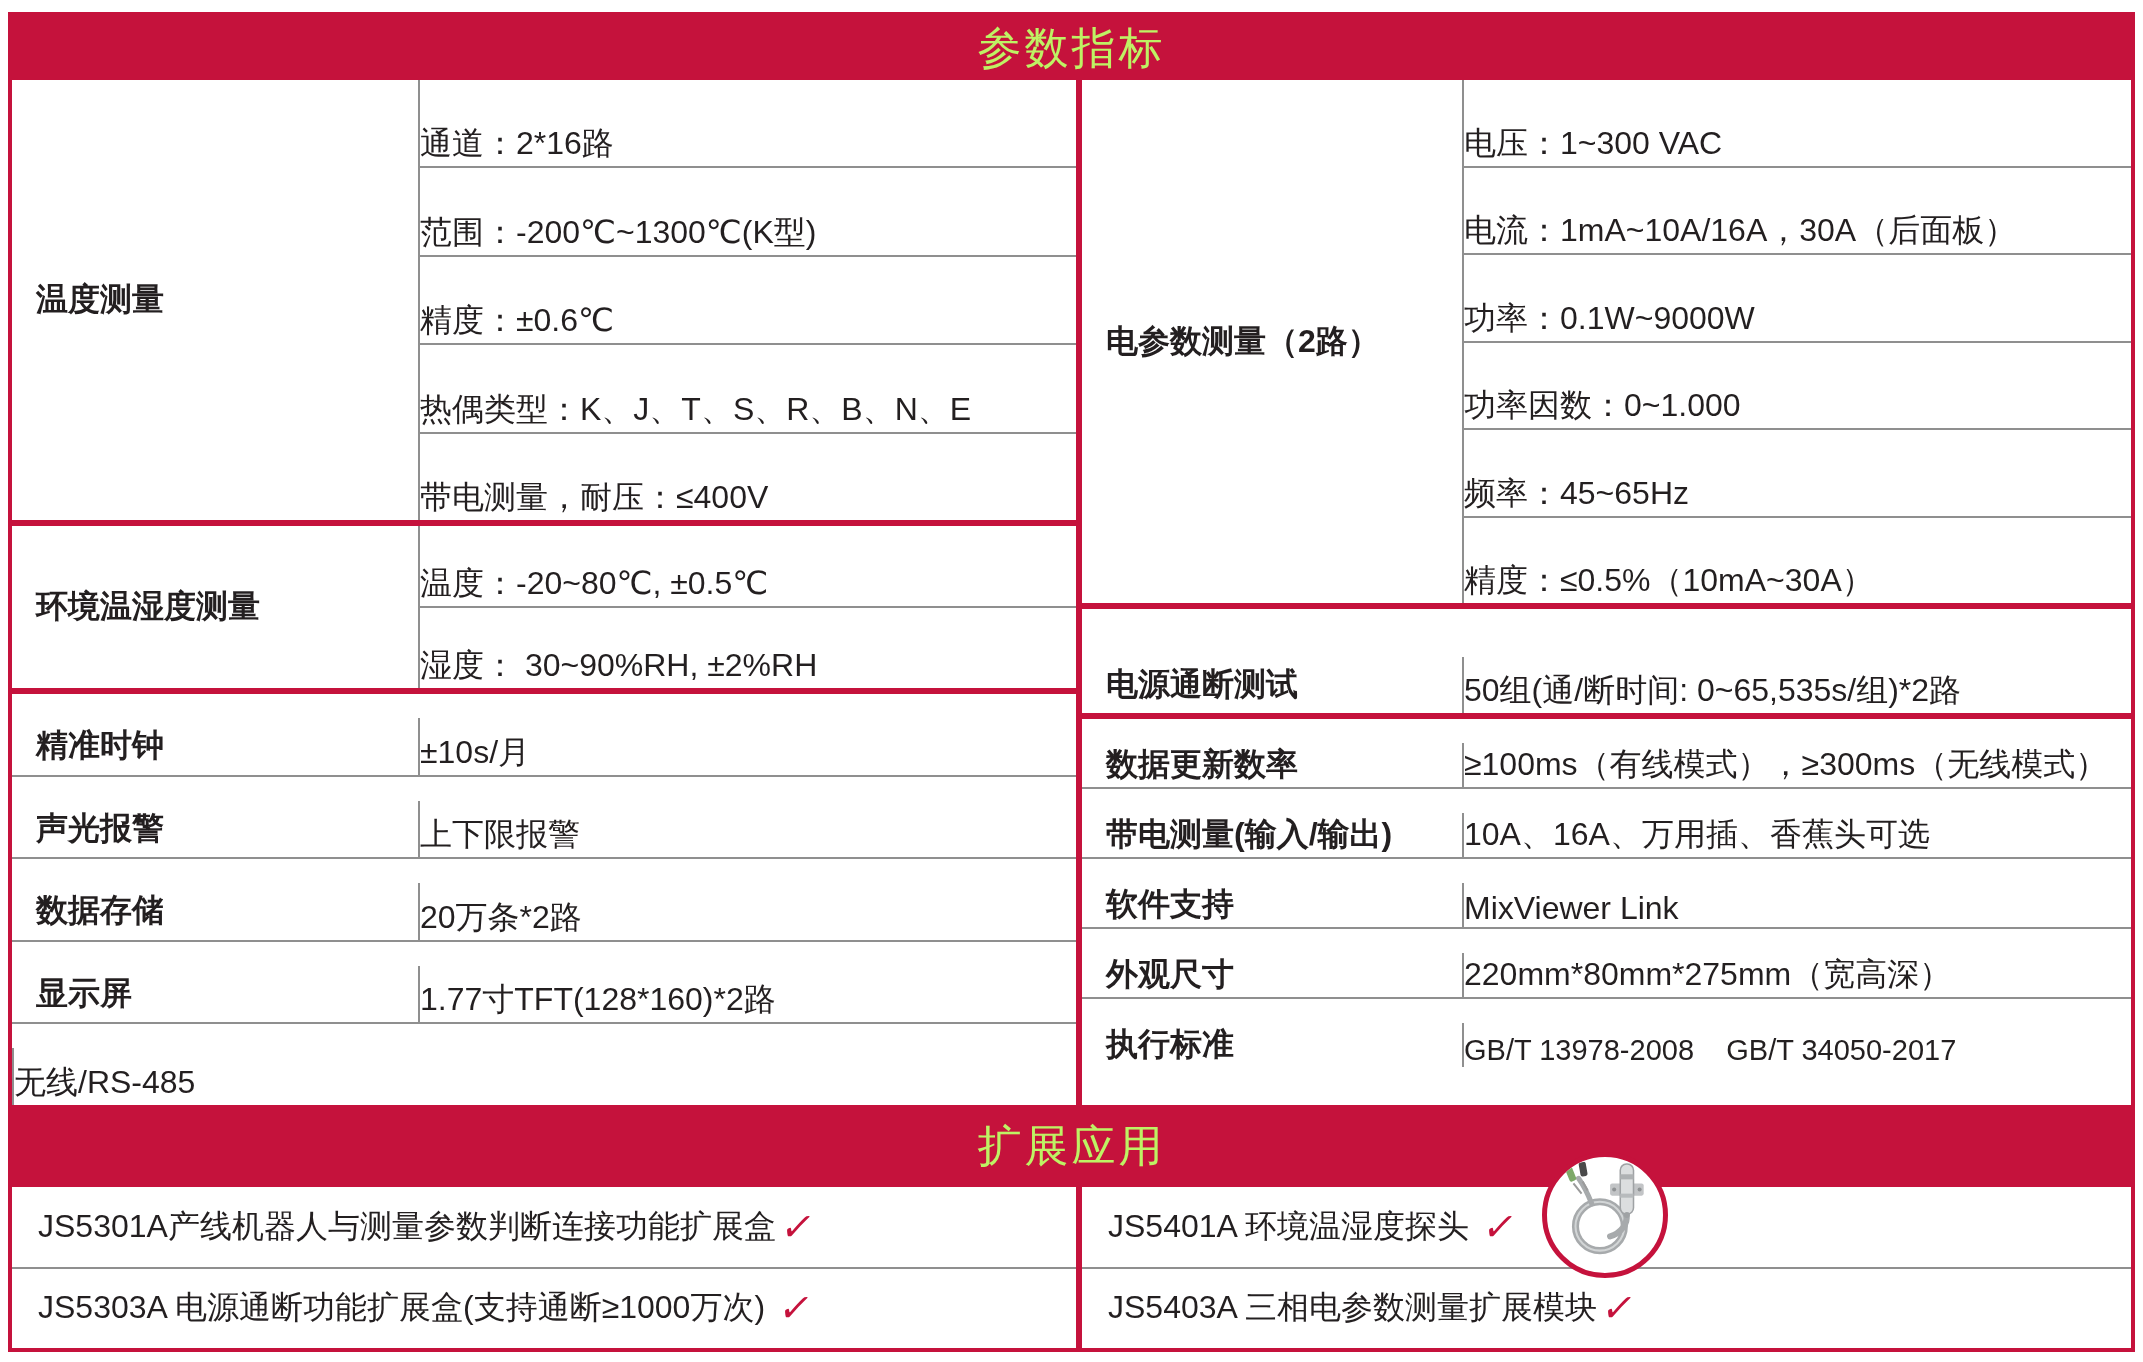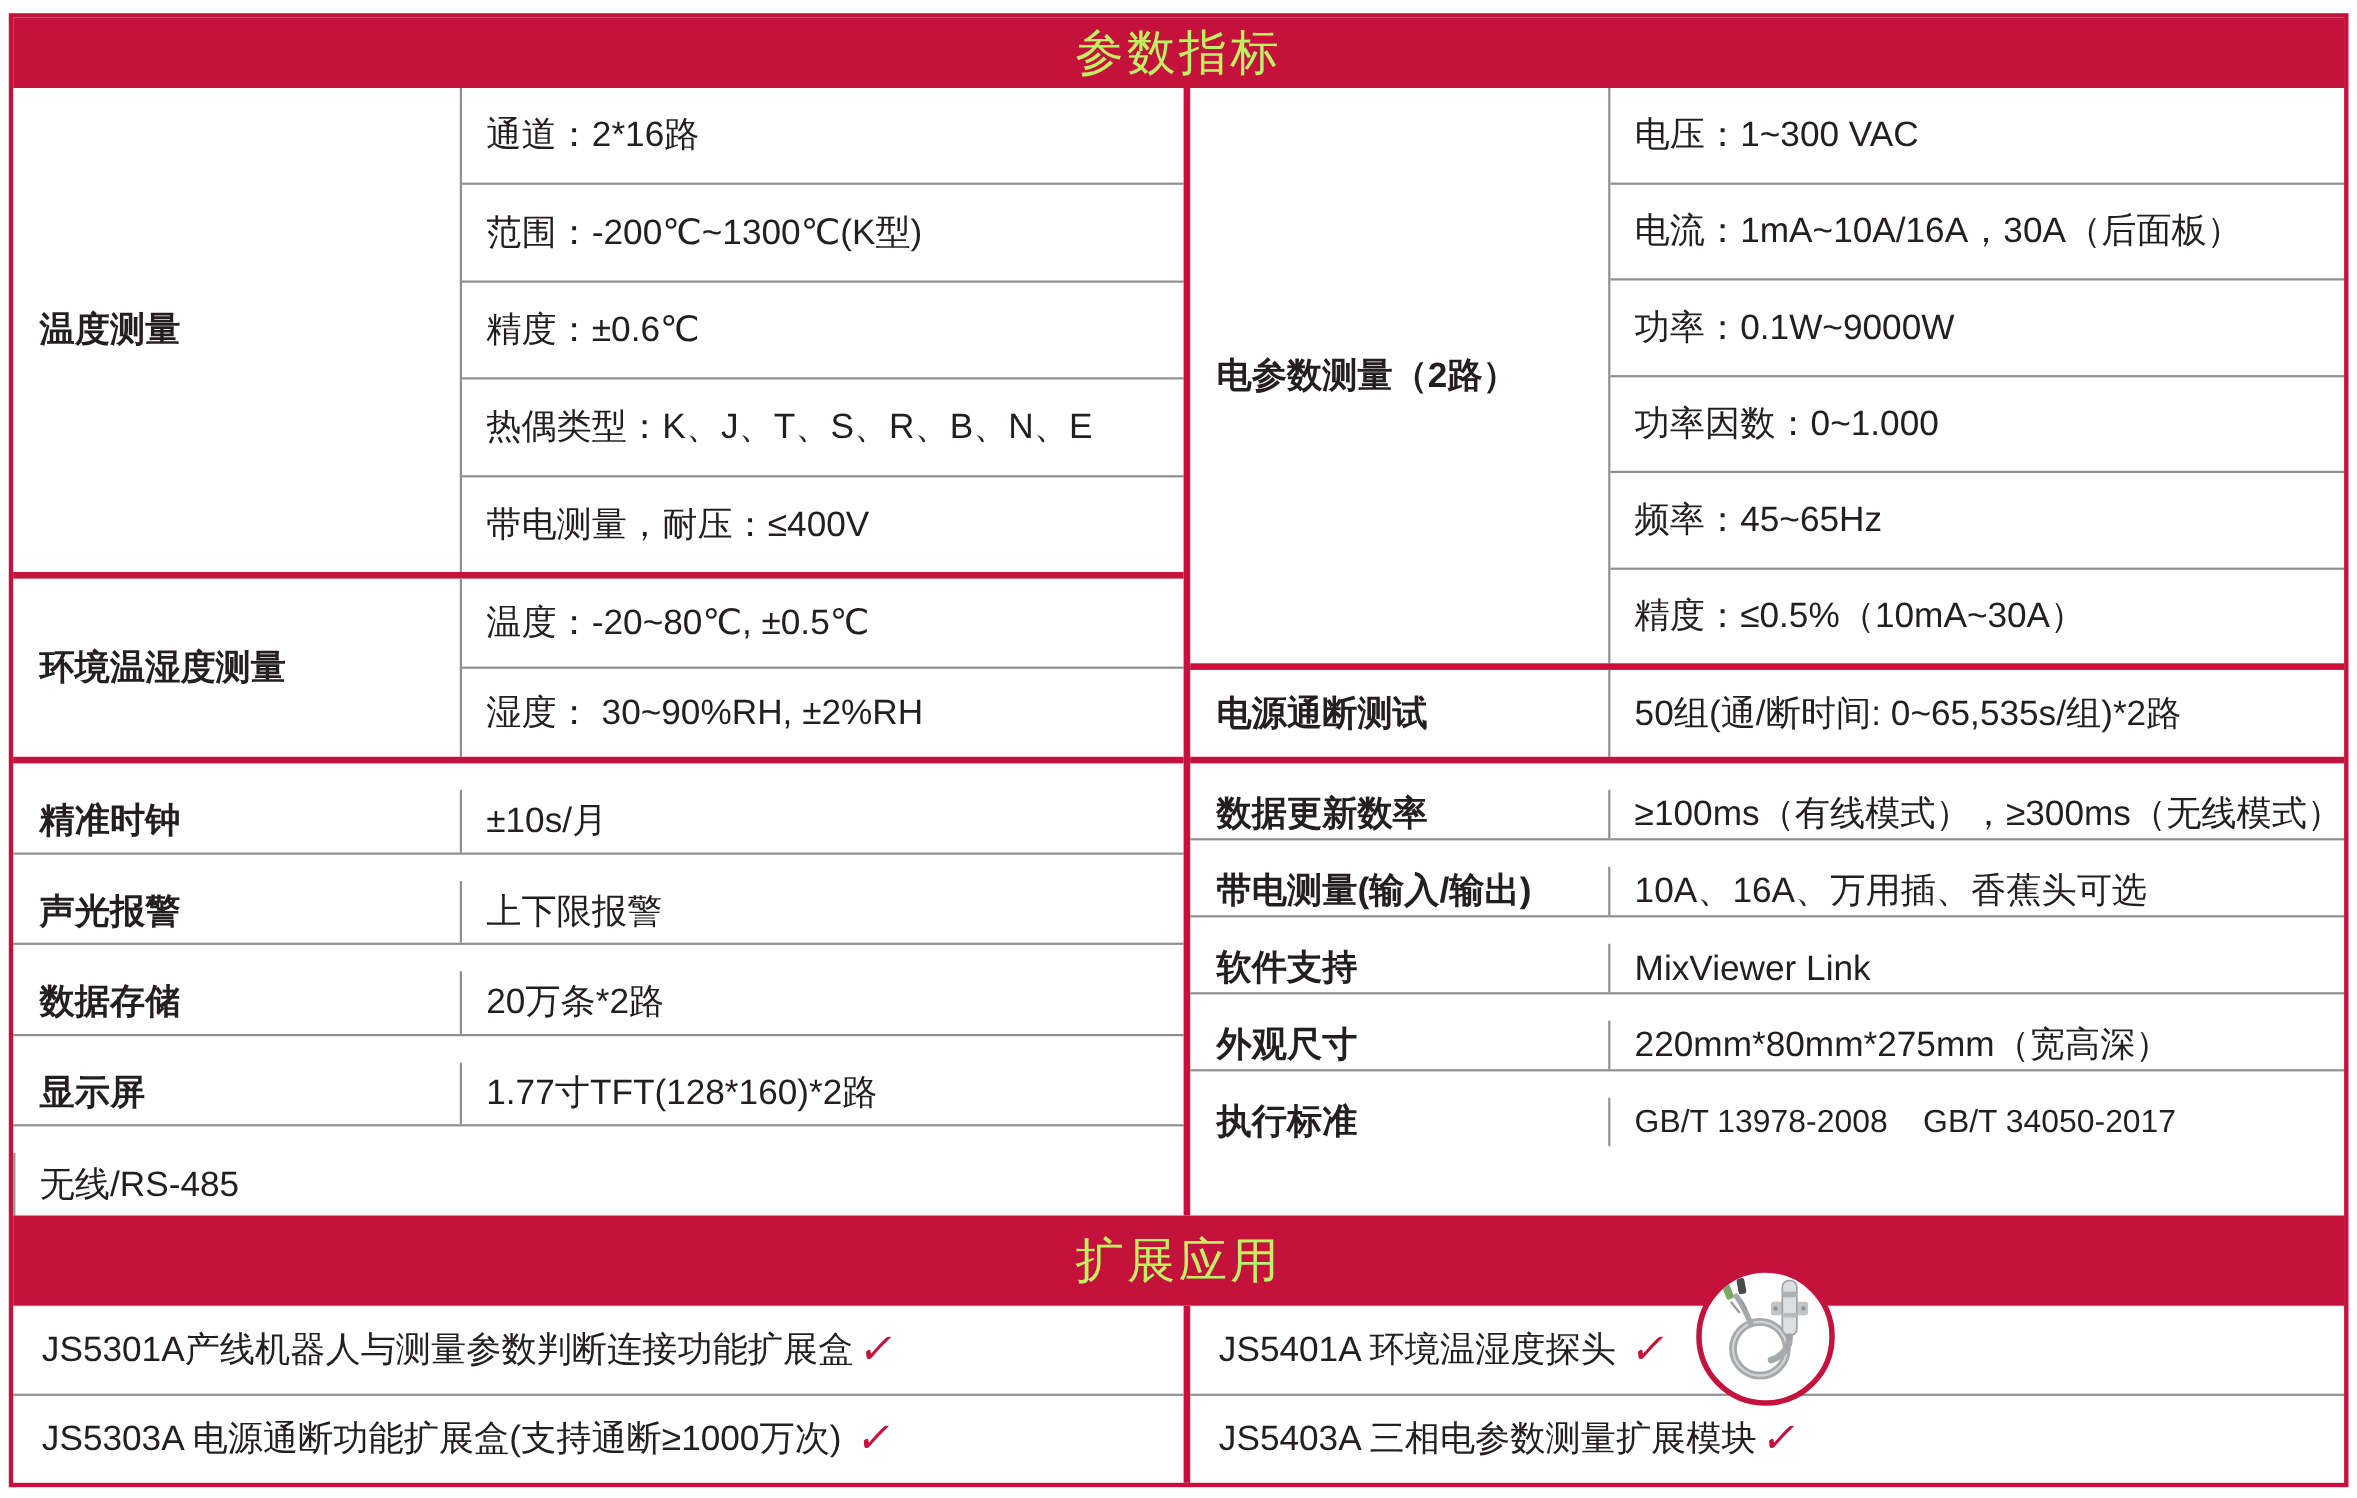--- a/index.html
+++ b/index.html
@@ -17,31 +17,31 @@
   .half-left { width:1064px; flex:none; display:flex; flex-direction:column; }
   .half-right { flex:1; display:flex; flex-direction:column; }
   .vred { width:6px; flex:none; background:#c5123c; }
   .red-hr { height:6px; flex:none; background:#c5123c; }
 
   .section { display:flex; }
   .sec-a { height:440px; }
   .sec-b { height:162px; }
   .sec-c { height:411px; flex-direction:column; }
   .sec-d { height:523px; }
-  .sec-e { height:79px; }
+  .sec-e { height:56px;margin-top:48px; }
   .sec-f { height:306px; flex-direction:column; }
 
   .label-cell { display:flex; align-items:center; padding-left:24px; font-weight:700;
                 font-size:32px; flex:none; }
   .lw-l { width:406px; }
   .lw-r { width:380px; }
   .vline { width:2px; flex:none; background:#8f8f8f; }
   .hline { height:2px; flex:none; background:#8f8f8f; }
   .vstack { flex:1; display:flex; flex-direction:column; }
-  .vcell { flex:1; display:flex; align-items:center; padding-left:22px; font-size:32px;
+  .vcell { flex:1; display:flex; align-items:flex-end; font-size:32px;
            font-weight:500; white-space:pre-wrap; }
   .row { flex:1; display:flex;margin-top:24px; }
   .vcell.small { font-size:29px; font-weight:400; }
 
   .expansion { height:161px; display:flex; }
   .exp-col { display:flex; flex-direction:column; }
   .exp-left { width:1064px; flex:none; }
   .exp-right { flex:1; }
   .exp-cell { flex:1; display:flex; align-items:center; padding-left:26px; font-size:32px;
               font-weight:500; white-space:pre-wrap; }

